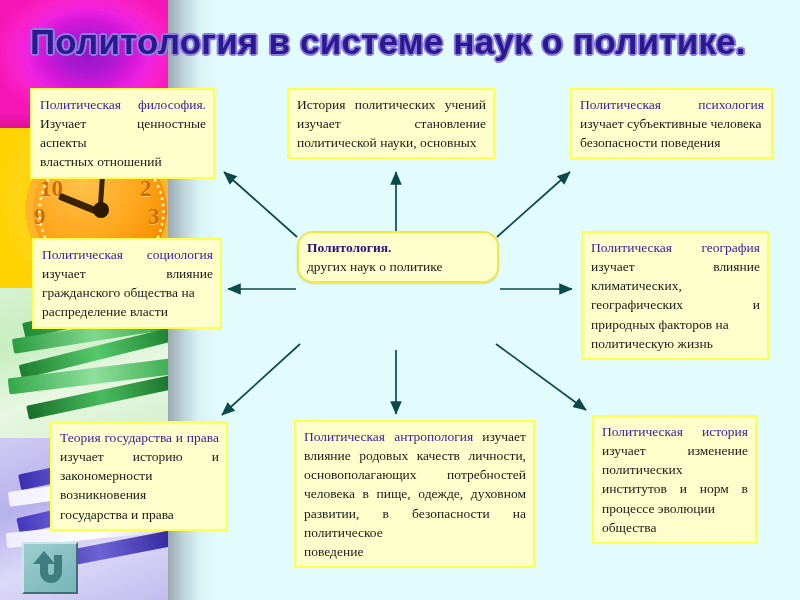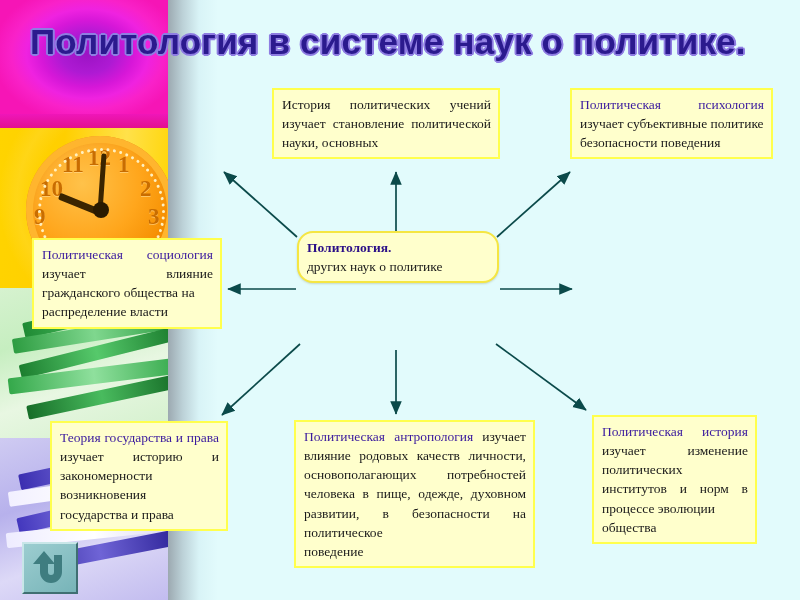--- a/index.html
+++ b/index.html
@@ -303,42 +303,52 @@
       <line x1="500" y1="289" x2="572" y2="289"></line>
 
       <line x1="300" y1="344" x2="222" y2="415"></line>
 
       <line x1="396" y1="350" x2="396" y2="414"></line>
 
       <line x1="496" y1="344" x2="586" y2="410"></line>
     </g>
   </svg>
 
-
-  <div class="note" style="left:272px; top:88px; width:228px;">
+  <div class="note" style="left:30px; top:88px; width:185px;">
+    <p><span class="term">Политическая философия.</span>
+       <span>Изучает ценностные аспекты</span></p>
+    <p class="last">властных отношений</p>
+  </div>
+
+  <div class="note" style="left:287px; top:88px; width:208px;">
     <p><span>История политических учений изучает становление политической науки, основных</span></p>
   </div>
 
   <div class="note" style="left:570px; top:88px; width:203px;">
     <p><span class="term">Политическая психология</span>
-       <span>изучает субъективные политике</span></p>
+       <span>изучает субъективные человека</span></p>
     <p class="last">безопасности поведения</p>
   </div>
 
   <div class="note" style="left:32px; top:238px; width:190px;">
     <p><span class="term">Политическая социология</span>
        <span>изучает влияние гражданского общества на</span></p>
     <p class="last">распределение власти</p>
   </div>
 
   <div class="note center-note" style="left:297px; top:231px; width:202px;">
     <p><span class="term-bold">Политология.</span></p>
     <p class="last">других наук о политике</p>
   </div>
 
+  <div class="note" style="left:581px; top:231px; width:188px;">
+    <p><span class="term">Политическая география</span>
+       <span>изучает влияние климатических, географических и природных факторов на</span></p>
+    <p class="last">политическую жизнь</p>
+  </div>
 
   <div class="note" style="left:50px; top:421px; width:178px;">
     <p><span class="term">Теория государства и права</span>
        <span>изучает историю и закономерности возникновения</span></p>
     <p class="last">государства и права</p>
   </div>
 
   <div class="note" style="left:294px; top:420px; width:241px;">
     <p><span class="term">Политическая антропология</span>
        <span>изучает влияние родовых качеств личности, основополагающих потребностей человека в пище, одежде, духовном развитии, в безопасности на политическое</span></p>

